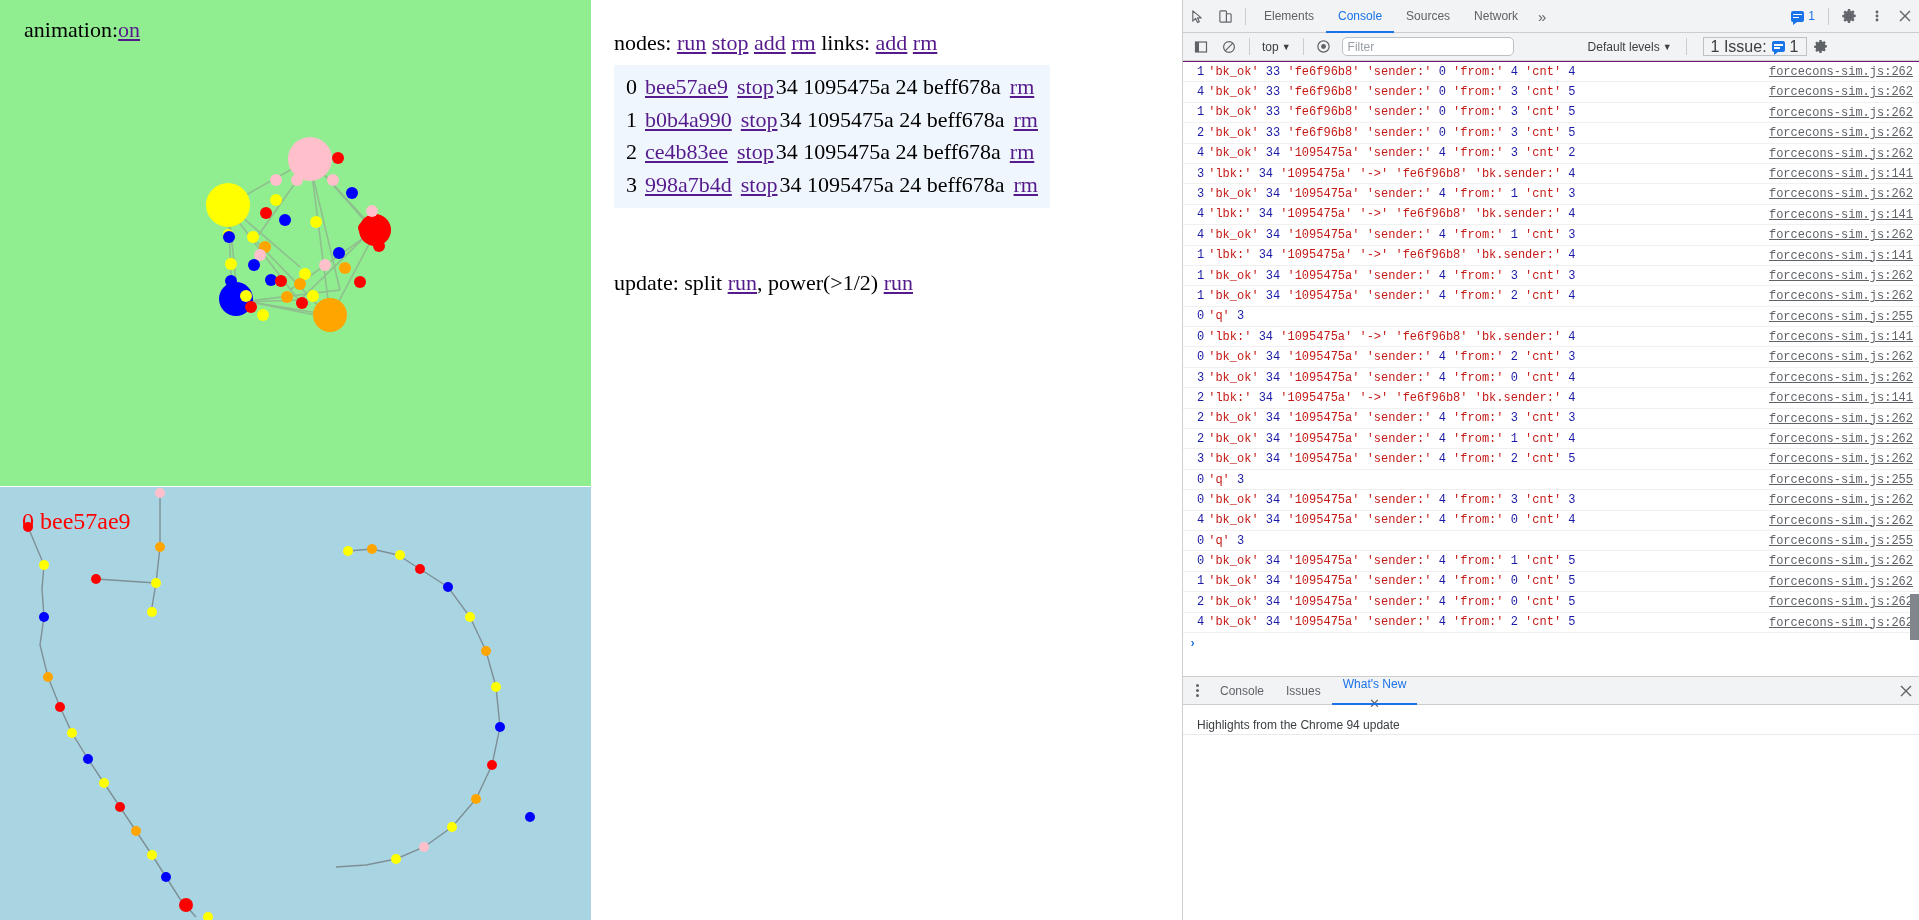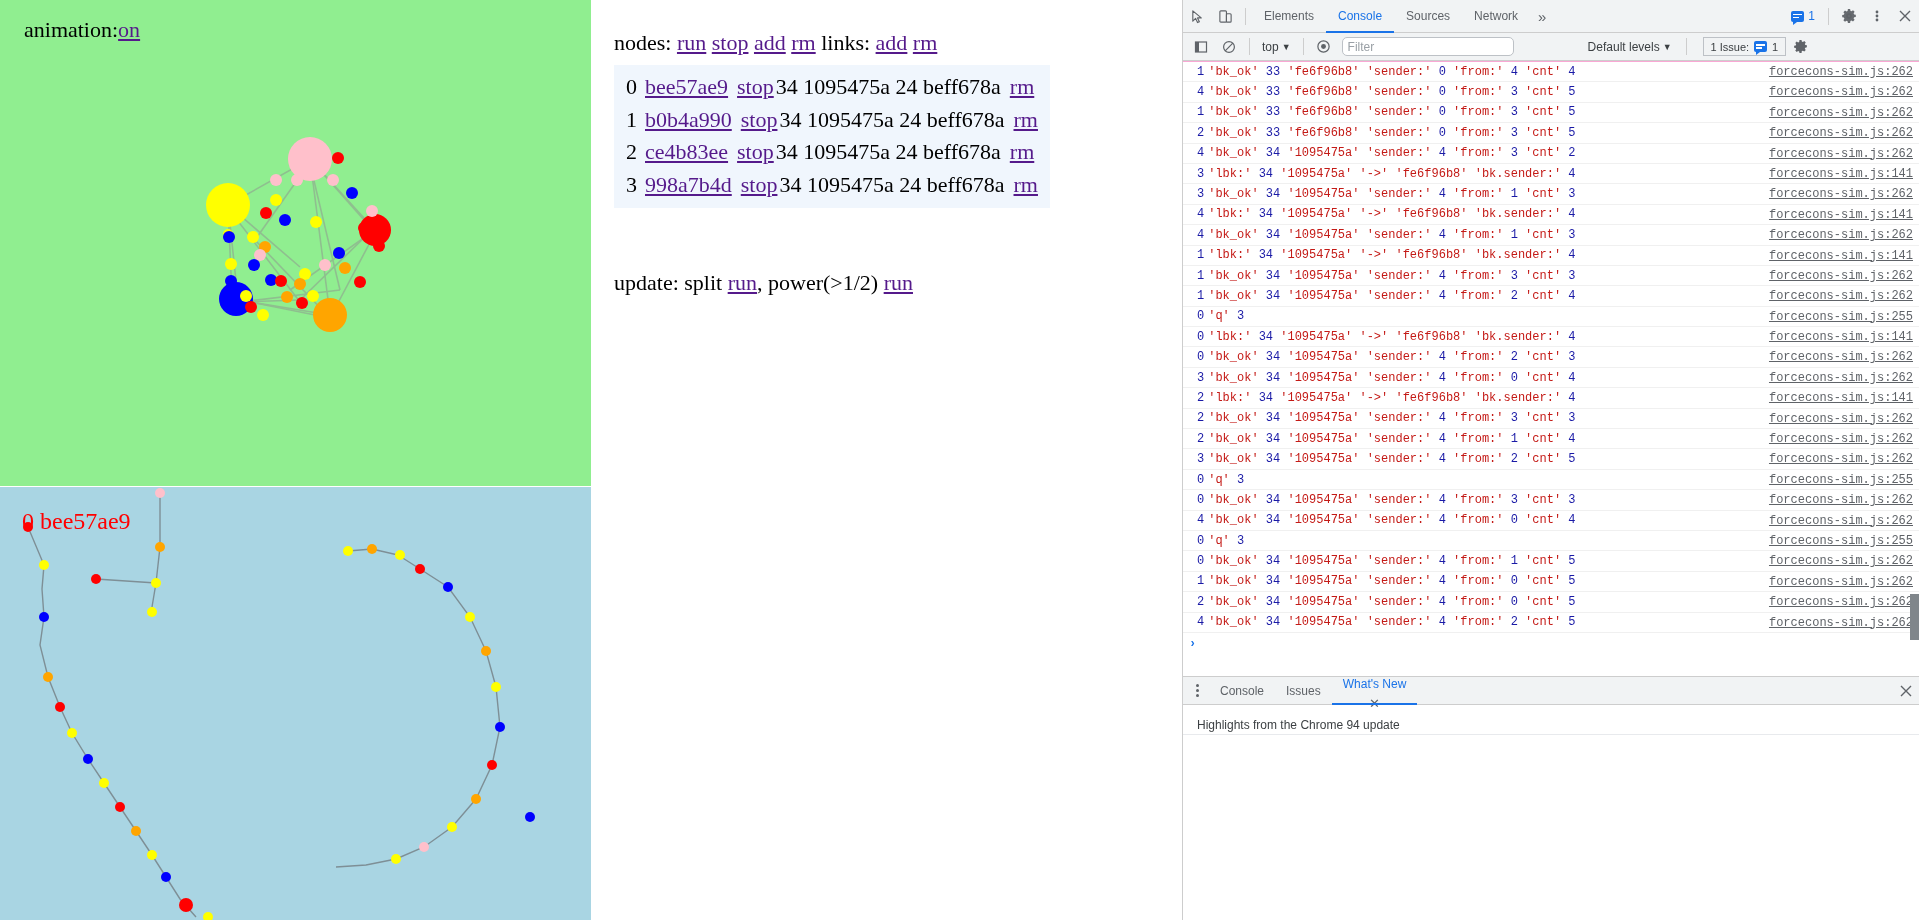--- a/index.html
+++ b/index.html
@@ -78,21 +78,21 @@
 
   #attacks-line {
     position: absolute; left: 23px; top: 270px;
     font-size: 22px; white-space: nowrap;
   }
 
   
   #devtools {
     position: absolute; left: 1182px; top: 0;
     width: 737px; height: 920px;
-    background: #f9a8d4;
+    background: #701a75;
     border-left: 1px solid #cdcdcd;
     font-family: "Liberation Sans", sans-serif;
     font-size: 12px;
     color: #5f6368;
     overflow: hidden;
   }
 
   
   #dt-tabbar {
     position: relative;
@@ -169,21 +169,21 @@
   #levels-select {
     display: flex; align-items: center; gap: 3px;
     font-size: 12px; color: #3c4043; padding: 0 6px; cursor: pointer;
     margin-left: 64px; flex: 0 0 auto;
   }
   .caret { font-size: 9px; line-height: 1; position: relative; top: 1px; }
   .issues-btn {
     display: flex; align-items: center; gap: 5px;
     border: 1px solid #bdc1c6; border-radius: 0;
     padding: 1px 7px; margin-left: 10px;
-    color: #3c4043; font-size: 11px; cursor: pointer; height: 19px;
+    color: #3c4043; font-size: 16px; cursor: pointer; height: 19px;
     flex: 0 0 auto;
   }
 
   
   #console-body {
     position: absolute; left: 0; top: 62px;
     width: 737px; height: 614px;
     overflow: hidden;
     background: #fff;
     font-family: "Liberation Mono", monospace;

